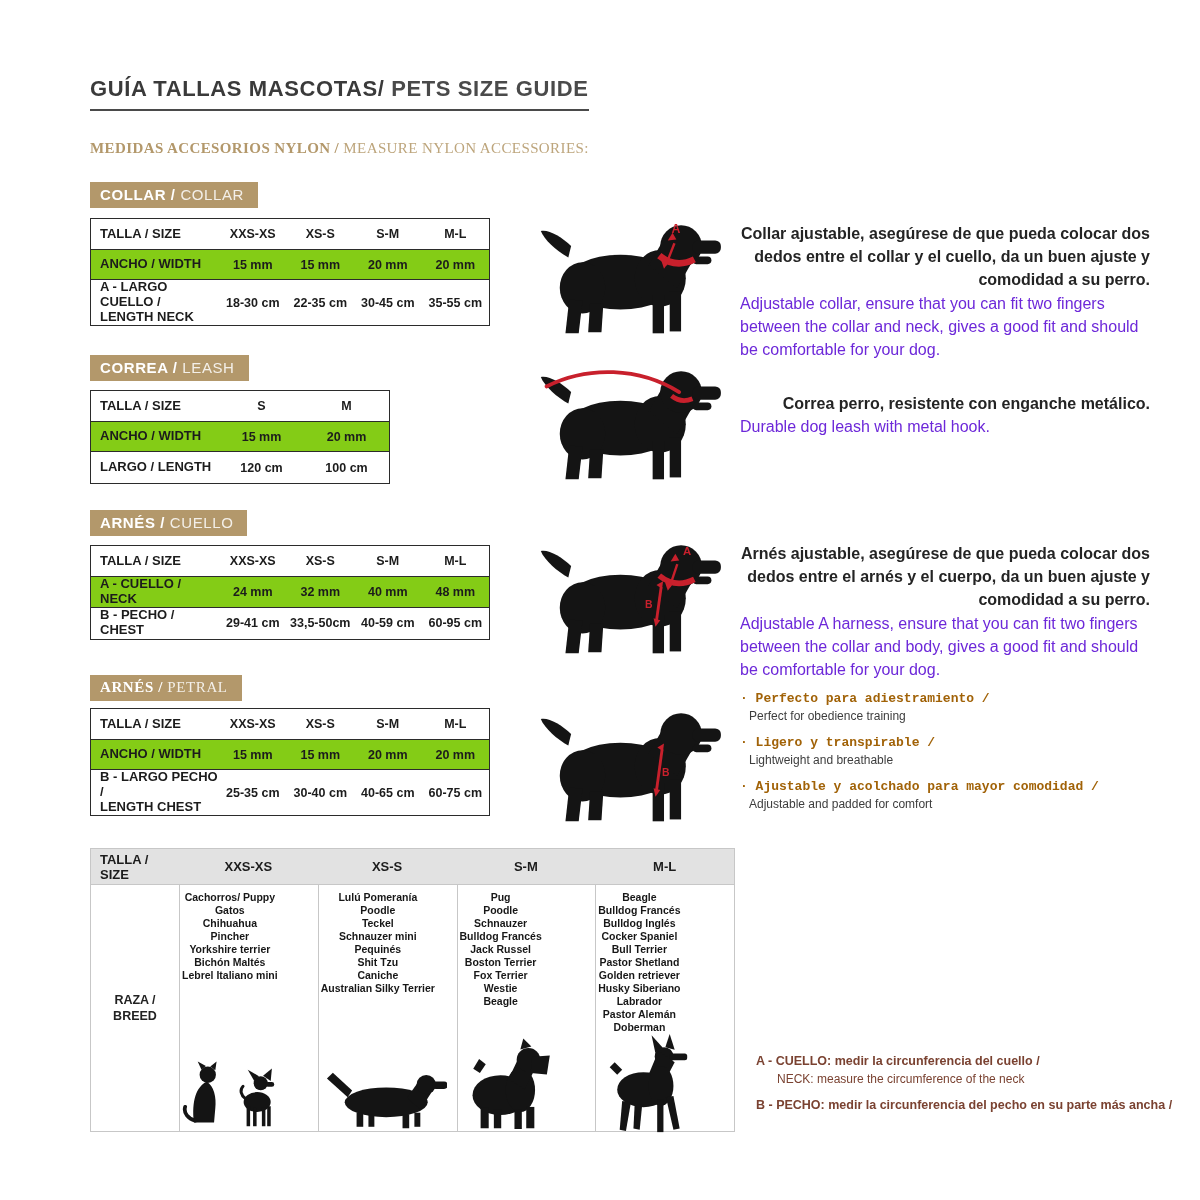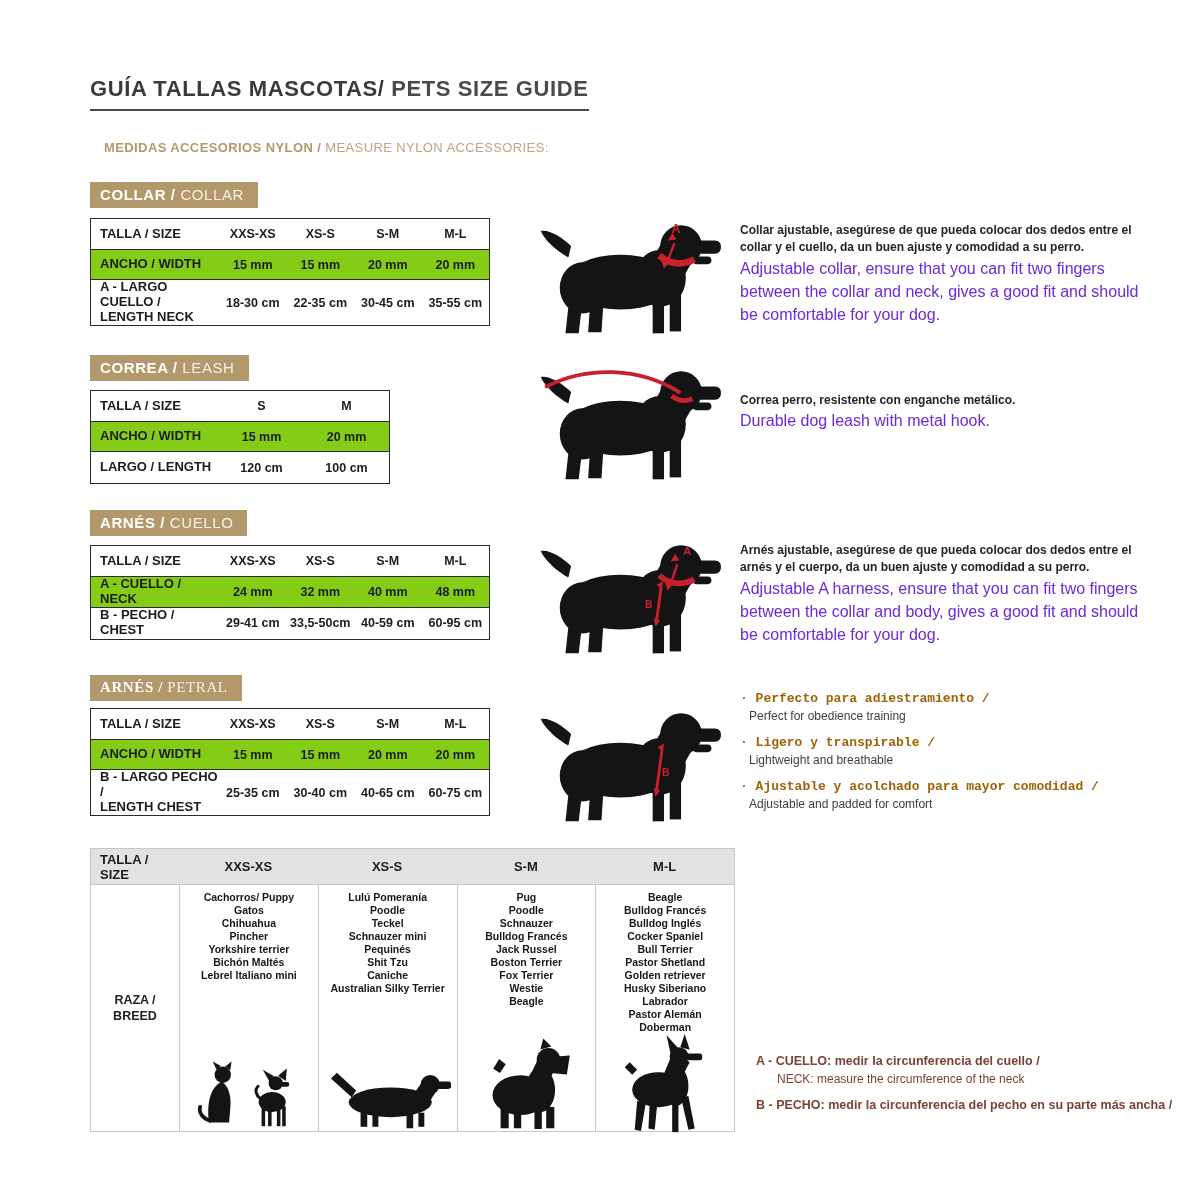--- a/index.html
+++ b/index.html
@@ -5,61 +5,61 @@
   * { margin:0; padding:0; box-sizing:border-box; }
   body { background:#ffffff; font-family:"Liberation Sans", sans-serif; color:#222; }
   .page { position:relative; width:1200px; height:1200px; background:#fff; overflow:hidden; }
   .abs { position:absolute; }
   .preline { white-space:pre-line; }
 
   
   .title { left:90px; top:76px; font-size:22px; font-weight:700; color:#3a3a3a;
            letter-spacing:.6px; border-bottom:2px solid #4a4a4a; padding-bottom:7px; }
   .title .lite { font-weight:700; color:#4a4a4a; }
-  .subtitle { left:104px; top:140px; font-size:13px; font-weight:700; color:#b3986b; letter-spacing:.4px; }
+  .subtitle { left:90px; top:140px; font-size:15px; font-weight:700; color:#b3986b; letter-spacing:.4px;font-family:Liberation Serif, serif; }
   .subtitle .lite { font-weight:400; color:#bda57c; }
 
   
   .tag { background:#b3986b; color:#fff; font-size:15px; font-weight:700;
          padding:4px 14px 5px 10px; letter-spacing:.6px; display:inline-block; }
   .tag .lite { font-weight:400; opacity:.85; }
 
   
   .size-table { border:1px solid #2b2b2b; background:#fff; }
   .trow { display:flex; align-items:center; border-top:1px solid #2b2b2b; }
   .trow:first-child { border-top:none; }
   .trow.shaded { background:#84cc16; }
   .h30 { min-height:30px; }
   .h32 { min-height:32px; }
   .h46 { min-height:46px; }
   .tcell-label { width:128px; padding-left:9px; font-weight:700; font-size:13px; line-height:1.15; color:#1c1c1c; }
   .tcell { flex:1; text-align:center; font-weight:700; font-size:12.5px; color:#1c1c1c; }
 
   
   .desc { width:410px; }
-  .desc .es { font-size:12px; font-weight:700; color:#242424; line-height:1.45; }
+  .desc .es { font-size:16px; font-weight:700; color:#242424; line-height:1.45;text-align:right; }
   .desc .en { font-size:16px; font-weight:400; color:#6d28d9; line-height:1.45; }
 
   
   .bullets { width:430px; }
   .bullet-item { margin-bottom:9px; }
   .b-es { font-size:13px; font-weight:700; color:#a16207; line-height:1.4;font-family:Liberation Mono, monospace; }
   .b-es::before { content:"· "; }
   .b-en { font-size:12px; font-weight:400; color:#3d3d3d; line-height:1.4; padding-left:9px; }
 
   
   .breed-table { border:1px solid #c7c7c7; }
   .breed-head { display:flex; align-items:center; background:#e2e2e2; height:36px; border-bottom:1px solid #c7c7c7; }
   .bh-label { width:88px; padding-left:9px; font-size:13px; font-weight:700; color:#1c1c1c; }
   .bh-cell { flex:1; text-align:center; font-size:13px; font-weight:700; color:#1c1c1c; }
   .breed-body { display:flex; height:246px; }
   .breed-label-col { width:88px; display:flex; align-items:center; justify-content:center;
                      text-align:center; font-size:12.5px; font-weight:700; line-height:1.3; }
   .breed-col { flex:1; border-left:1px solid #c7c7c7; display:flex; flex-direction:column;
-               justify-content:space-between; align-items:center; padding:6px 2px 2px 2px; }
+               justify-content:space-between; align-items:flex-start; padding:6px 2px 2px 2px; }
   .breed-list { font-size:10.5px; font-weight:700; text-align:center; line-height:13px; color:#171717; }
   .sil-row { display:flex; align-items:flex-end; justify-content:center; gap:10px; }
 
   
   .notes { width:440px; color:#7a4231; }
   .note { margin-bottom:8px; }
   .n-es { font-size:12.5px; font-weight:700; line-height:1.5; }
   .n-en { font-size:12px; font-weight:400; line-height:1.4; padding-left:21px; }
 
   svg .ink { fill:#141414; }

